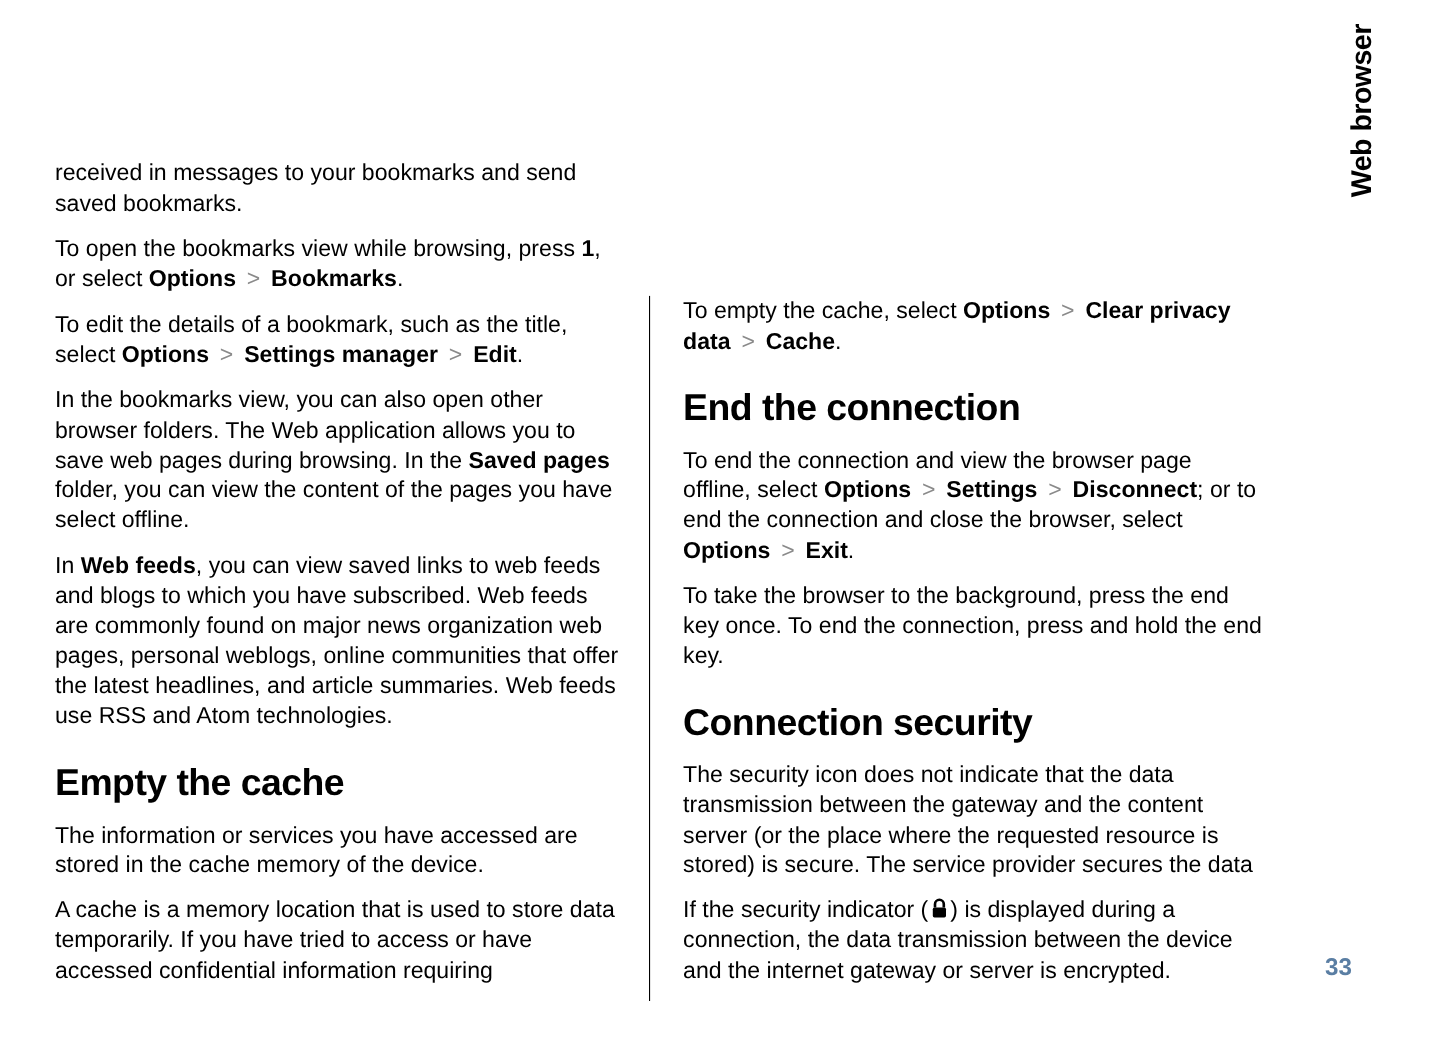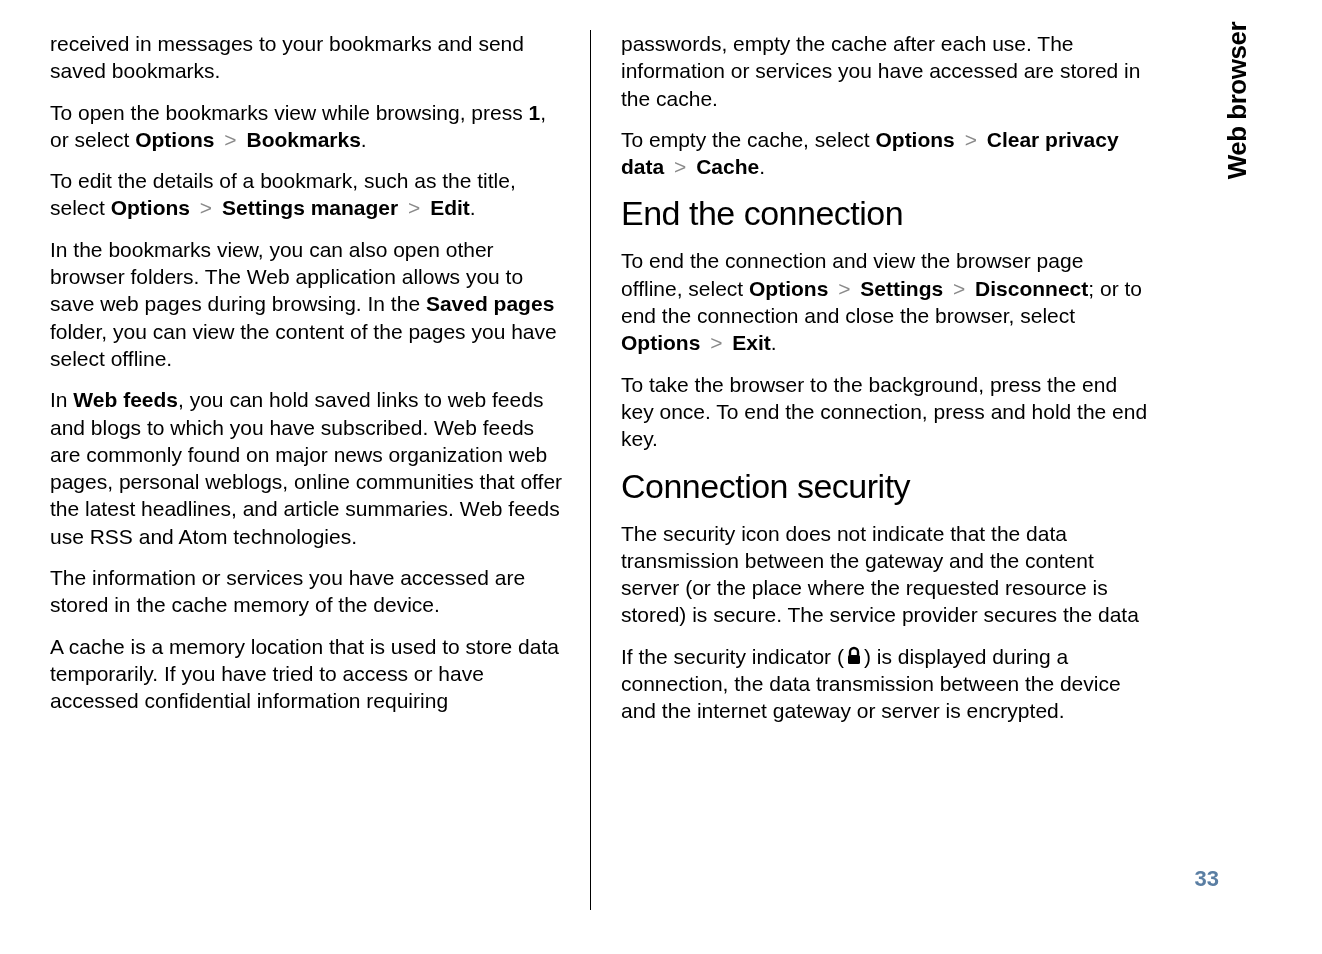--- a/index.html
+++ b/index.html
@@ -7,39 +7,41 @@
   body {
     font-family: Arial, Helvetica, sans-serif;
     color: #000;
     position: relative;
   }
   .page {
     display: flex;
     width: 1170px;
     height: 910px;
     padding: 30px 0 0 50px;
+    align-items: flex-end;
   }
   .col {
     width: 540px;
     padding-right: 20px;
   }
   .col + .col {
     border-left: 1px solid #000;
     padding-left: 30px;
     padding-right: 0;
     width: 560px;
   }
   p {
     font-size: 21px;
     line-height: 1.3;
     margin-bottom: 14px;
   }
   h2 {
     font-size: 34px;
-    font-weight: 400;
+    font-weight: 700;
+    margin-top: 28px;
     margin-bottom: 14px;
     letter-spacing: -0.5px;
   }
   .bold { font-weight: 800; }
   .menu {
     font-weight: 800;
     color: #000000;
   }
   .sep {
     color: #8a8a8a;
@@ -51,21 +53,21 @@
     top: 22px;
     right: 100px;
     transform: rotate(-90deg);
     transform-origin: right top;
     font-size: 26px;
     font-weight: 800;
     letter-spacing: -0.5px;
   }
   .page-num {
     position: absolute;
-    right: 103px;
+    right: 93px;
     bottom: 62px;
     font-size: 22px;
     font-weight: 800;
     color: #5a7ea3;
   }
   .lock-icon {
     display: inline-block;
     vertical-align: -2px;
   }
   .lock-icon svg { display: block; }
@@ -85,32 +87,32 @@
     <p>
       <span>To edit the details of a bookmark, such as the title, select </span><span class="menu">Options</span><span class="sep"> &gt; </span><span class="menu">Settings manager</span><span class="sep"> &gt; </span><span class="menu">Edit</span><span>.</span>
     </p>
 
     <p>
       <span>In the bookmarks view, you can also open other browser folders. The Web application allows you to save web pages during browsing. In the </span><span class="menu">Saved pages</span><span> folder, you can view the content of the pages you have select offline.</span>
     </p>
 
 
     <p>
-      <span>In </span><span class="menu">Web feeds</span><span>, you can hold saved links to web feeds and blogs to which you have subscribed. Web feeds are commonly found on major news organization web pages, personal weblogs, online communities that offer the latest headlines, and article summaries. Web feeds use RSS and Atom technologies.</span>
+      <span>In </span><span class="menu">Web feeds</span><span>, you can view saved links to web feeds and blogs to which you have subscribed. Web feeds are commonly found on major news organization web pages, personal weblogs, online communities that offer the latest headlines, and article summaries. Web feeds use RSS and Atom technologies.</span>
     </p>
 
+    <h2>Empty the cache</h2>
 
     <p><span>The information or services you have accessed are stored in the cache memory of the device.</span></p>
 
     <p><span>A cache is a memory location that is used to store data temporarily. If you have tried to access or have accessed confidential information requiring</span></p>
   </div>
 
   <div class="col">
 
-    <p><span>passwords, empty the cache after each use. The information or services you have accessed are stored in the cache.</span></p>
 
     <p>
       <span>To empty the cache, select </span><span class="menu">Options</span><span class="sep"> &gt; </span><span class="menu">Clear privacy data</span><span class="sep"> &gt; </span><span class="menu">Cache</span><span>.</span>
     </p>
 
     <h2>End the connection</h2>
 
     <p>
       <span>To end the connection and view the browser page offline, select </span><span class="menu">Options</span><span class="sep"> &gt; </span><span class="menu">Settings</span><span class="sep"> &gt; </span><span class="menu">Disconnect</span><span>; or to end the connection and close the browser, select </span><span class="menu">Options</span><span class="sep"> &gt; </span><span class="menu">Exit</span><span>.</span>
     </p>

